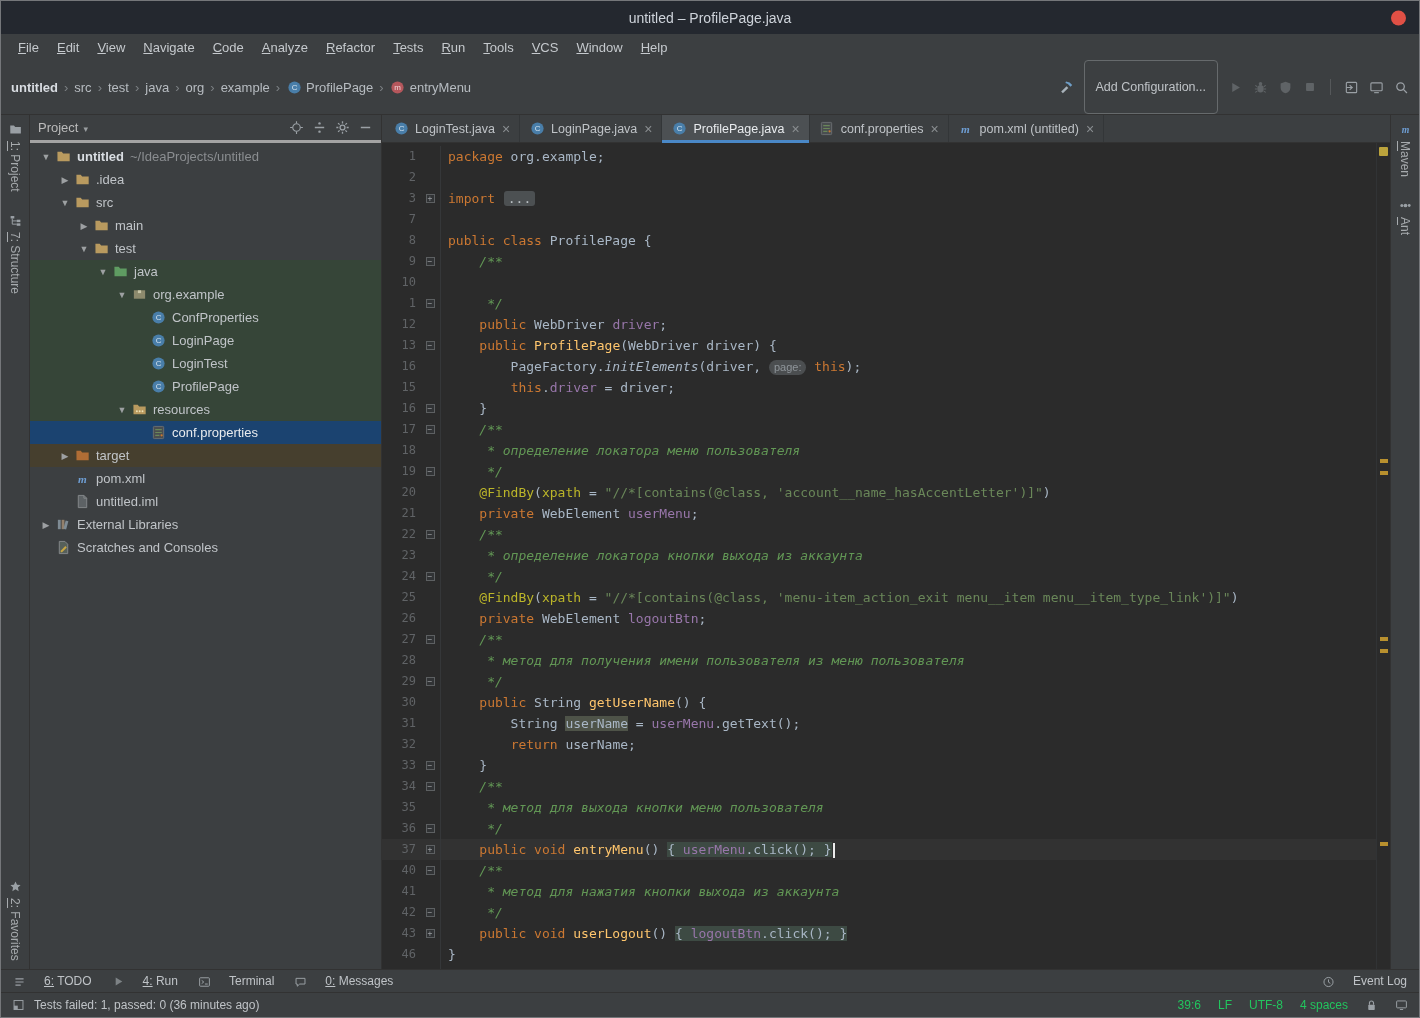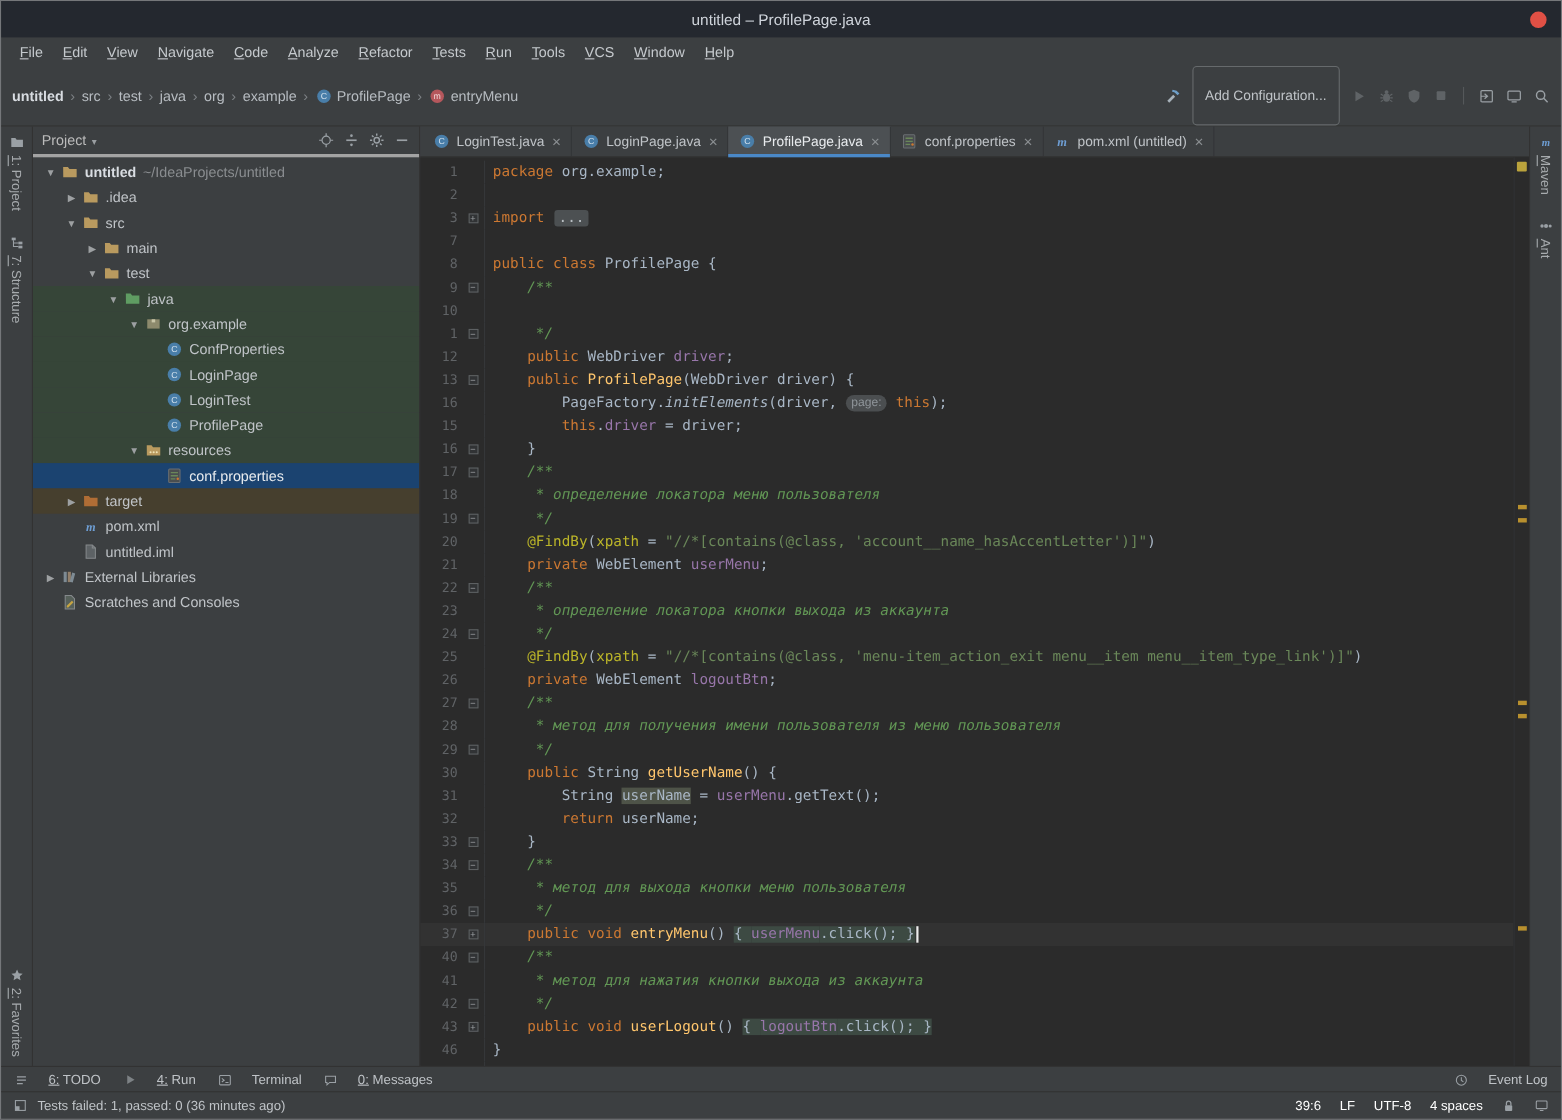--- a/index.html
+++ b/index.html
@@ -94,21 +94,21 @@
   .insp-square{position:absolute;top:4px;left:2px;width:9px;height:9px;background:#bba33c;border-radius:1px}
   .stripe-mark{position:absolute;left:3px;width:8px;height:4px;background:var(--warn-mark)}
 
   
   .bottombar{flex:0 0 23px;display:flex;align-items:center;padding:0 12px;border-top:1px solid #323232;font-size:12px}
   .bb-left,.bb-right{display:flex;align-items:center;gap:20px}
   .bb-right{margin-left:auto}
   .bb-item{display:inline-flex;align-items:flex-end;gap:18px;color:#bfc3c7}
   .statusbar{flex:0 0 25px;display:flex;align-items:center;gap:9px;padding:0 11px;border-top:1px solid #323232;font-size:12px;color:#bfc3c7}
   .status-right{margin-left:auto;display:flex;align-items:center;gap:17px}
-  .status-item{color:#ffffff}
+  .status-item{color:#22c55e}
 </style>
 </head>
 <body>
 
 <div class="titlebar">
   <span>untitled – ProfilePage.java</span>
   <span class="close-btn"></span>
 </div>
 
 <div class="menubar" id="menu-bar">

